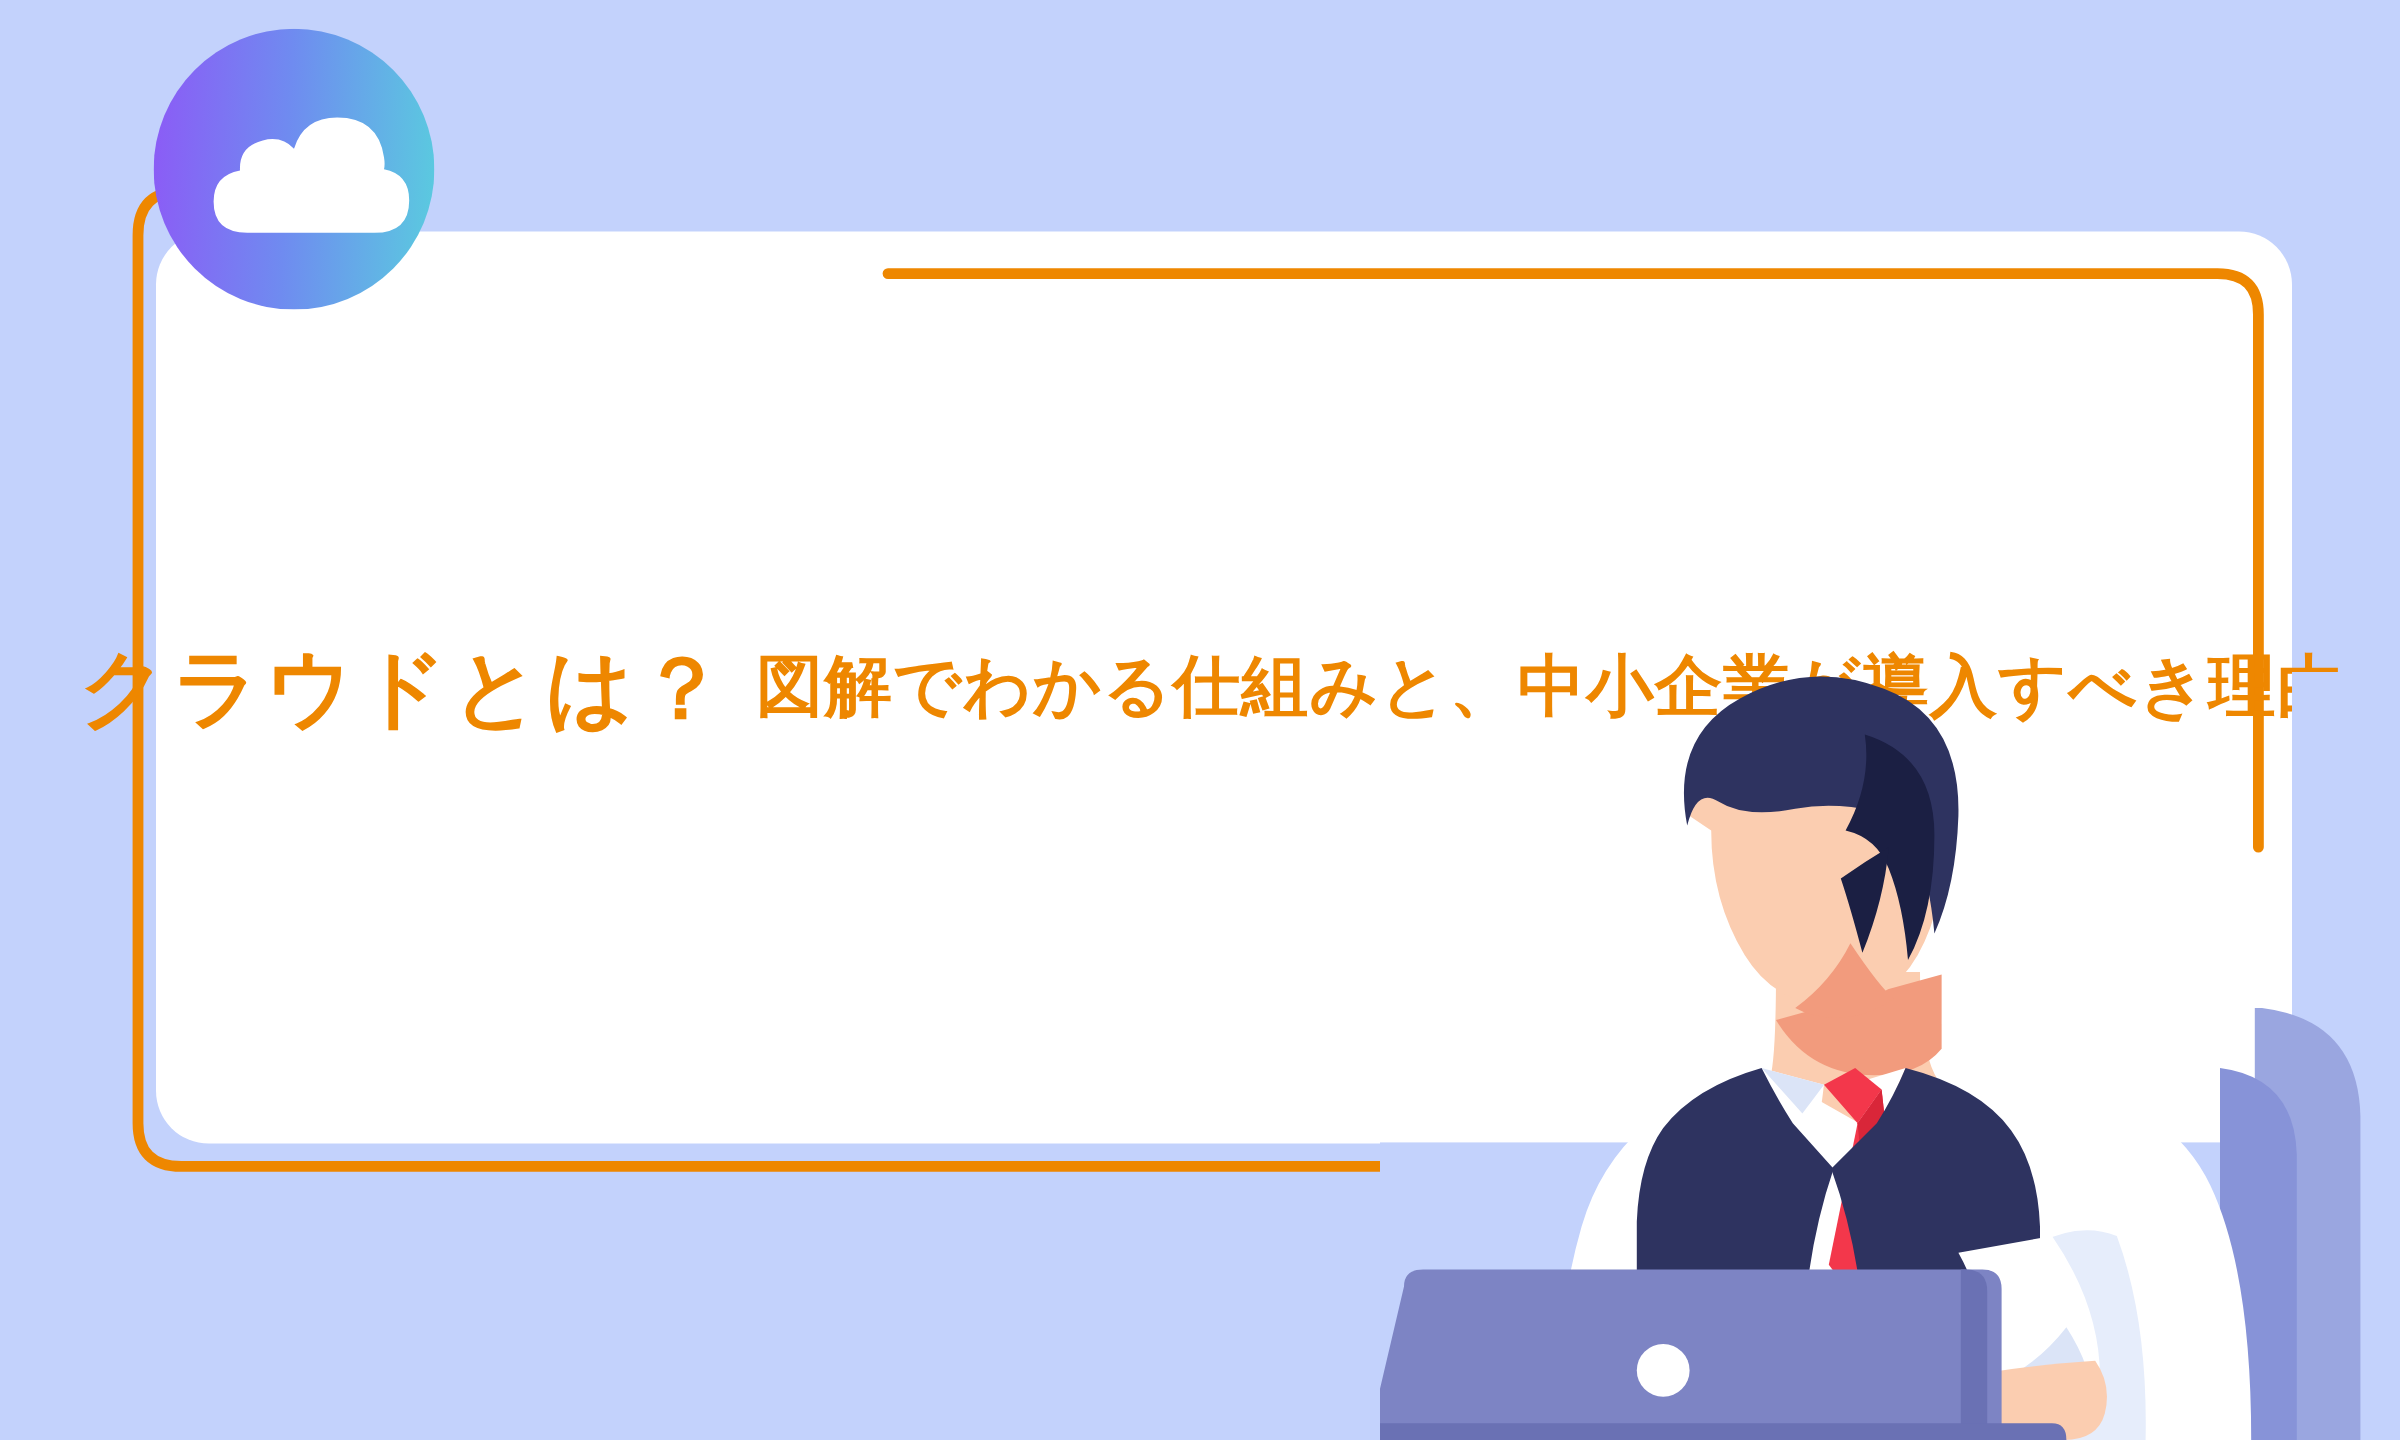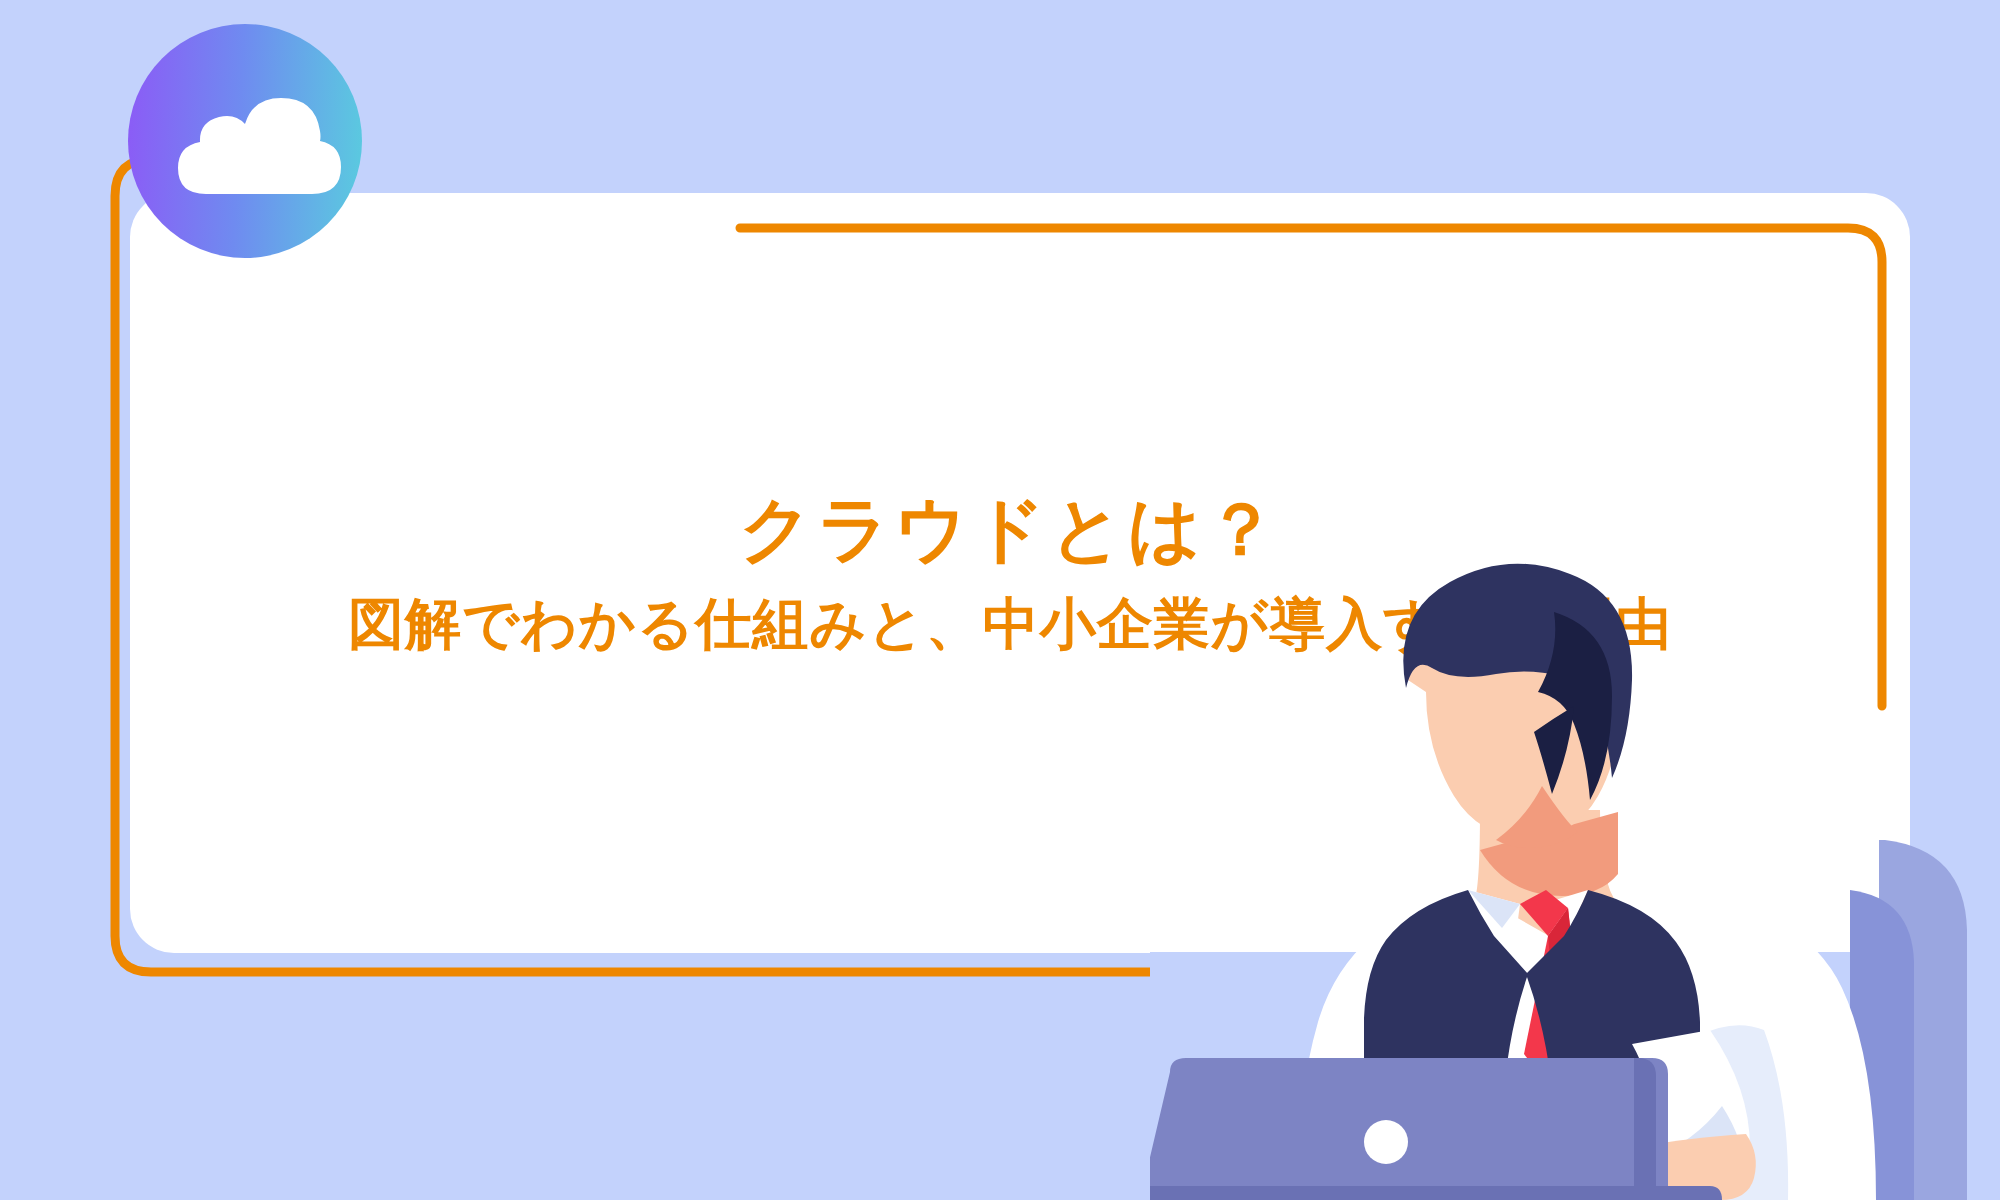--- a/index.html
+++ b/index.html
@@ -21,21 +21,21 @@
 
   
   .logo{
     position:absolute;left:128px;top:24px;width:234px;height:234px;z-index:6;
   }
   .logo svg{display:block;width:234px;height:234px;}
 
   
   .headline{
     position:absolute;left:130px;top:193px;width:1760px;height:760px;
-    z-index:5;display:flex;flex-direction:column;
+    z-index:5;display:flex;flex-direction:row;
     align-items:center;justify-content:center;gap:22px;
     pointer-events:none;
   }
   .title{
     color:#ee8700;font-weight:bold;font-size:72px;line-height:1.12;
     letter-spacing:4px;white-space:nowrap;margin:0;
   }
   .subtitle{
     color:#ee8700;font-weight:bold;font-size:56px;line-height:1.15;
     letter-spacing:1px;white-space:nowrap;margin:0;

